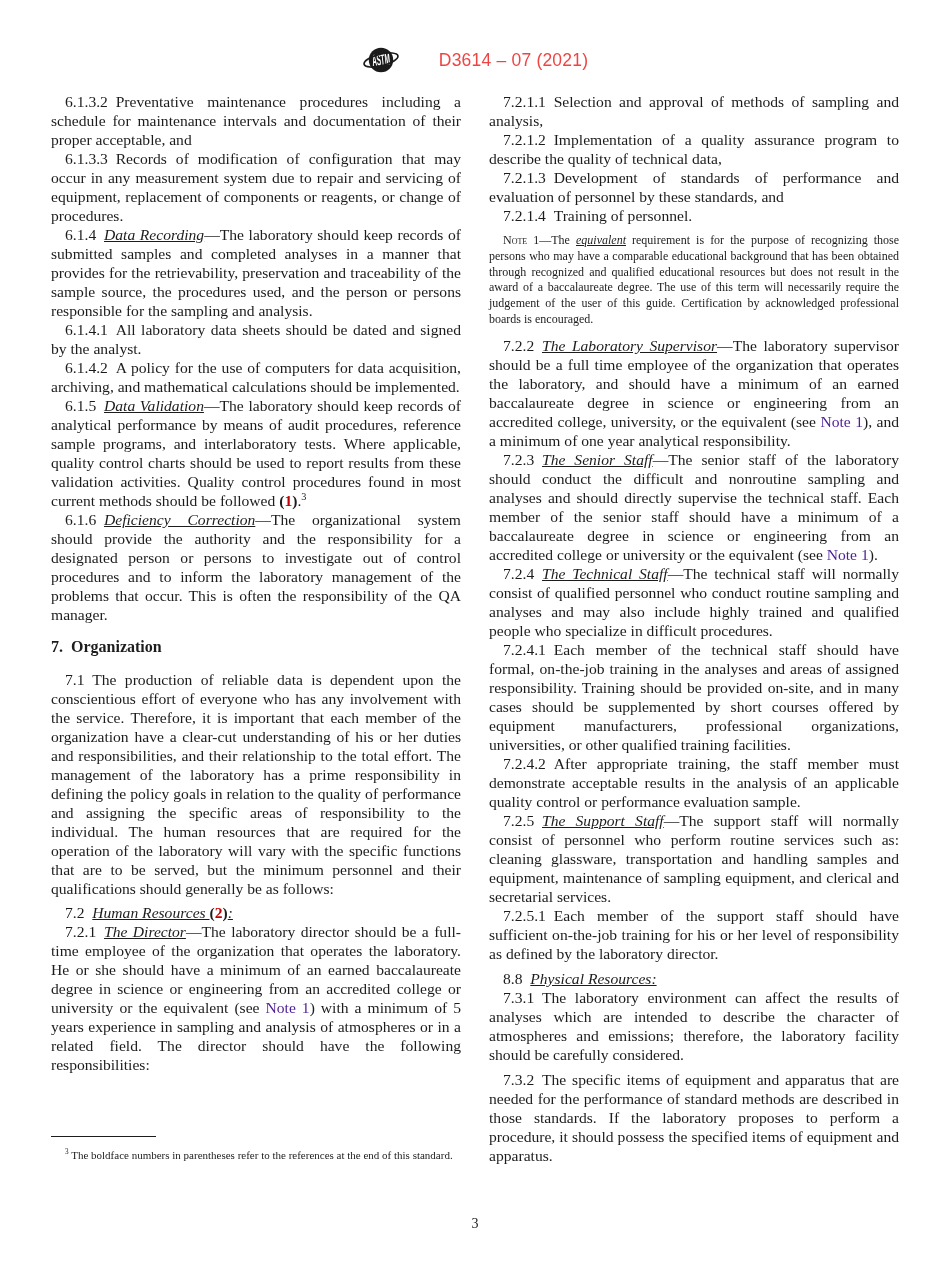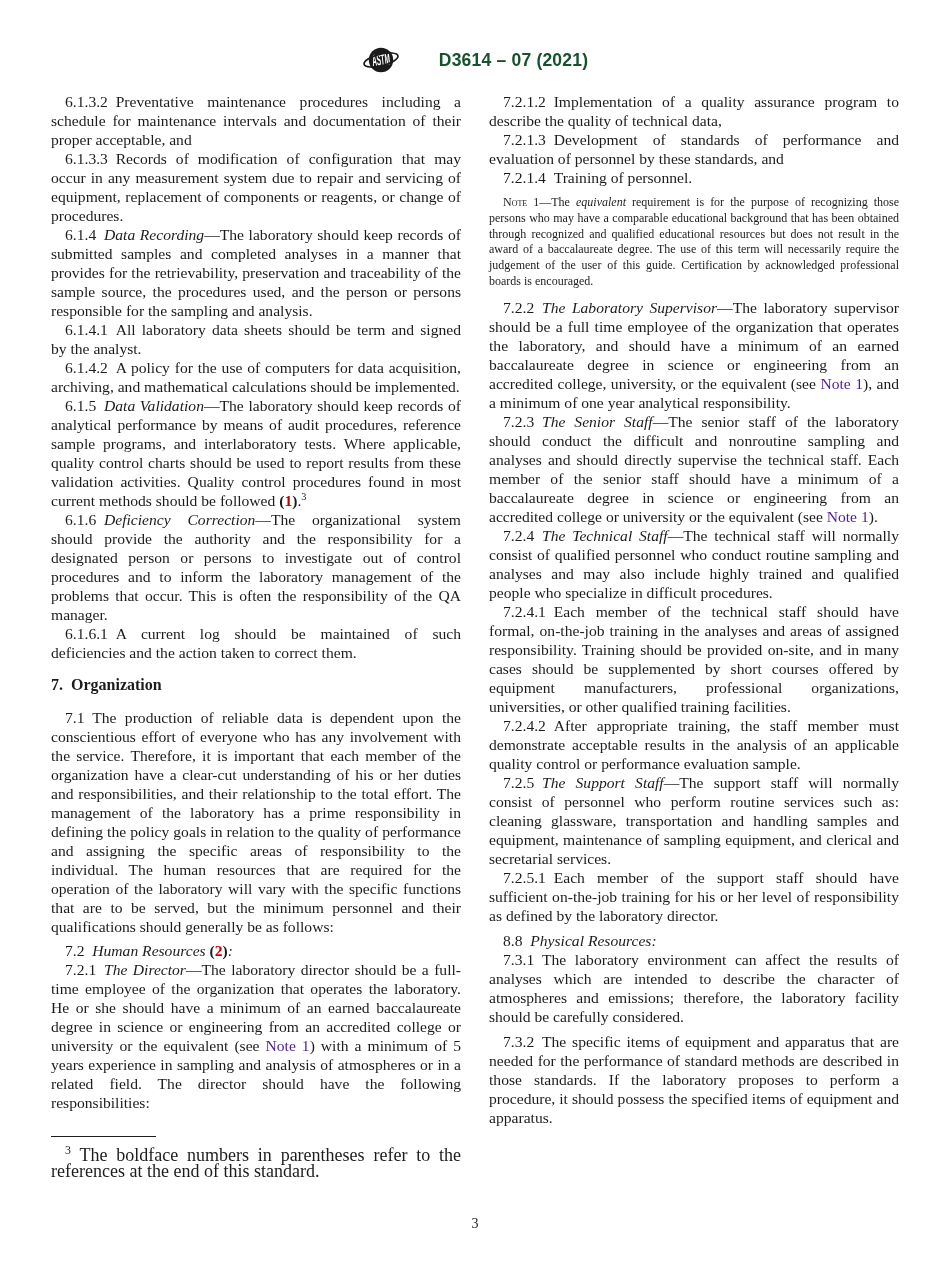--- a/index.html
+++ b/index.html
@@ -5,47 +5,47 @@
   html,body{margin:0;padding:0;}
   body{
     width:950px;height:1272px;position:relative;background:#ffffff;
     font-family:"Liberation Serif",serif;color:#1c1c1c;overflow:hidden;
   }
   .header{
     position:absolute;top:44px;left:0;width:100%;
     display:flex;align-items:center;justify-content:center;gap:7px;
   }
   .doc-title{
-    font-family:"Liberation Sans",sans-serif;font-weight:bold;font-size:17.5px;
-    letter-spacing:0.2px;color:#14532d;padding-left:32px;
+    font-family:"Liberation Sans",sans-serif;font-weight:normal;font-size:17.5px;
+    letter-spacing:0.2px;color:#ef4444;padding-left:32px;
   }
   .col{
     position:absolute;top:92px;width:410px;
     font-size:15.6px;line-height:19px;text-align:justify;
   }
   .col-left{left:51px;}
   .col-right{left:489px;}
   .col p{margin:0;text-indent:14px;}
   .col p.heading{
     font-weight:bold;text-indent:0;text-align:left;
     margin-top:13px;margin-bottom:14px;font-size:16px;
   }
   .col p.note{
     font-size:12px;line-height:15.8px;margin-top:8px;margin-bottom:8px;
   }
   .s-n{}
-  .s-i{font-style:italic;}
+  .s-i{font-style:italic;text-decoration:underline;}
   .s-b{font-weight:bold;}
   .s-ref{color:#4c1d95;}
   .s-refb{color:#c00000;font-weight:bold;}
   .s-sup{font-size:66%;vertical-align:super;line-height:0;}
   .s-sc{font-variant:small-caps;}
   .footnote{
     position:absolute;left:51px;top:1136px;width:410px;
-    font-size:18px;line-height:16px;text-align:justify;
+    font-size:11px;line-height:16px;text-align:justify;
   }
   .footnote-rule{
     width:105px;border:none;border-top:1.4px solid #1c1c1c;margin:0 0 10px 0;
   }
   .footnote p{margin:0;text-indent:14px;}
   .page-number{
     position:absolute;top:1216px;left:0;width:100%;
     text-align:center;font-size:14px;color:#1c1c1c;
   }
 </style>
@@ -60,32 +60,32 @@
       <ellipse cx="20" cy="17" rx="18.5" ry="6.2" fill="none" stroke="#1b1b1b" stroke-width="1.8" transform="rotate(-14 20 17)"></ellipse>
     </svg>
   </span>
   <span class="doc-title">D3614 – 07 (2021)</span>
 </div>
 
 <div class="col col-left">
     <p class="para"><span class="s-n">6.1.3.2 Preventative maintenance procedures including a schedule for maintenance intervals and documentation of their proper acceptable, and</span></p>
     <p class="para"><span class="s-n">6.1.3.3 Records of modification of configuration that may occur in any measurement system due to repair and servicing of equipment, replacement of components or reagents, or change of procedures.</span></p>
     <p class="para"><span class="s-n">6.1.4 </span><span class="s-i">Data Recording</span><span class="s-n">—The laboratory should keep records of submitted samples and completed analyses in a manner that provides for the retrievability, preservation and traceability of the sample source, the procedures used, and the person or persons responsible for the sampling and analysis.</span></p>
-    <p class="para"><span class="s-n">6.1.4.1 All laboratory data sheets should be term and signed by the analyst.</span></p>
+    <p class="para"><span class="s-n">6.1.4.1 All laboratory data sheets should be dated and signed by the analyst.</span></p>
     <p class="para"><span class="s-n">6.1.4.2 A policy for the use of computers for data acquisition, archiving, and mathematical calculations should be implemented.</span></p>
     <p class="para"><span class="s-n">6.1.5 </span><span class="s-i">Data Validation</span><span class="s-n">—The laboratory should keep records of analytical performance by means of audit procedures, reference sample programs, and interlaboratory tests. Where applicable, quality control charts should be used to report results from these validation activities. Quality control procedures found in most current methods should be followed </span><span class="s-b">(</span><span class="s-refb">1</span><span class="s-b">)</span><span class="s-n">.</span><span class="s-sup">3</span></p>
     <p class="para"><span class="s-n">6.1.6 </span><span class="s-i">Deficiency Correction</span><span class="s-n">—The organizational system should provide the authority and the responsibility for a designated person or persons to investigate out of control procedures and to inform the laboratory management of the problems that occur. This is often the responsibility of the QA manager.</span></p>
-    <p class="para"><span class="s-n">6.1.6.1 A current log should be maintained of such deficiencies and the action taken to correct them.</span></p>
     <p class="heading"><span class="s-n">7. Organization</span></p>
     <p class="para"><span class="s-n">7.1 The production of reliable data is dependent upon the conscientious effort of everyone who has any involvement with the service. Therefore, it is important that each member of the organization have a clear-cut understanding of his or her duties and responsibilities, and their relationship to the total effort. The management of the laboratory has a prime responsibility in defining the policy goals in relation to the quality of performance and assigning the specific areas of responsibility to the individual. The human resources that are required for the operation of the laboratory will vary with the specific functions that are to be served, but the minimum personnel and their qualifications should generally be as follows:</span></p>
     <p class="para" style="margin-top: 5px;"><span class="s-n">7.2 </span><span class="s-i">Human Resources </span><span class="s-b">(</span><span class="s-refb">2</span><span class="s-b">)</span><span class="s-i">:</span></p>
     <p class="para"><span class="s-n">7.2.1 </span><span class="s-i">The Director</span><span class="s-n">—The laboratory director should be a full-time employee of the organization that operates the laboratory. He or she should have a minimum of an earned baccalaureate degree in science or engineering from an accredited college or university or the equivalent (see </span><span class="s-ref">Note 1</span><span class="s-n">) with a minimum of 5 years experience in sampling and analysis of atmospheres or in a related field. The director should have the following responsibilities:</span></p>
   </div>
 
 <div class="col col-right">
+    <p class="para"><span class="s-n">7.2.1.1 Selection and approval of methods of sampling and analysis,</span></p>
     <p class="para"><span class="s-n">7.2.1.2 Implementation of a quality assurance program to describe the quality of technical data,</span></p>
     <p class="para"><span class="s-n">7.2.1.3 Development of standards of performance and evaluation of personnel by these standards, and</span></p>
     <p class="para"><span class="s-n">7.2.1.4 Training of personnel.</span></p>
     <p class="note"><span class="s-sc">Note 1—</span><span class="s-n">The </span><span class="s-i">equivalent</span><span class="s-n"> requirement is for the purpose of recognizing those persons who may have a comparable educational background that has been obtained through recognized and qualified educational resources but does not result in the award of a baccalaureate degree. The use of this term will necessarily require the judgement of the user of this guide. Certification by acknowledged professional boards is encouraged.</span></p>
     <p class="para"><span class="s-n">7.2.2 </span><span class="s-i">The Laboratory Supervisor</span><span class="s-n">—The laboratory supervisor should be a full time employee of the organization that operates the laboratory, and should have a minimum of an earned baccalaureate degree in science or engineering from an accredited college, university, or the equivalent (see </span><span class="s-ref">Note 1</span><span class="s-n">), and a minimum of one year analytical responsibility.</span></p>
     <p class="para"><span class="s-n">7.2.3 </span><span class="s-i">The Senior Staff</span><span class="s-n">—The senior staff of the laboratory should conduct the difficult and nonroutine sampling and analyses and should directly supervise the technical staff. Each member of the senior staff should have a minimum of a baccalaureate degree in science or engineering from an accredited college or university or the equivalent (see </span><span class="s-ref">Note 1</span><span class="s-n">).</span></p>
     <p class="para"><span class="s-n">7.2.4 </span><span class="s-i">The Technical Staff</span><span class="s-n">—The technical staff will normally consist of qualified personnel who conduct routine sampling and analyses and may also include highly trained and qualified people who specialize in difficult procedures.</span></p>
     <p class="para"><span class="s-n">7.2.4.1 Each member of the technical staff should have formal, on-the-job training in the analyses and areas of assigned responsibility. Training should be provided on-site, and in many cases should be supplemented by short courses offered by equipment manufacturers, professional organizations, universities, or other qualified training facilities.</span></p>
     <p class="para"><span class="s-n">7.2.4.2 After appropriate training, the staff member must demonstrate acceptable results in the analysis of an applicable quality control or performance evaluation sample.</span></p>
     <p class="para"><span class="s-n">7.2.5 </span><span class="s-i">The Support Staff</span><span class="s-n">—The support staff will normally consist of personnel who perform routine services such as: cleaning glassware, transportation and handling samples and equipment, maintenance of sampling equipment, and clerical and secretarial services.</span></p>

